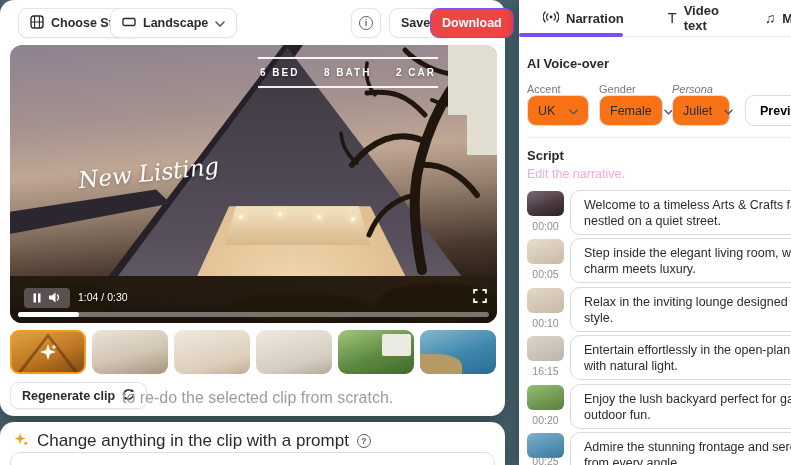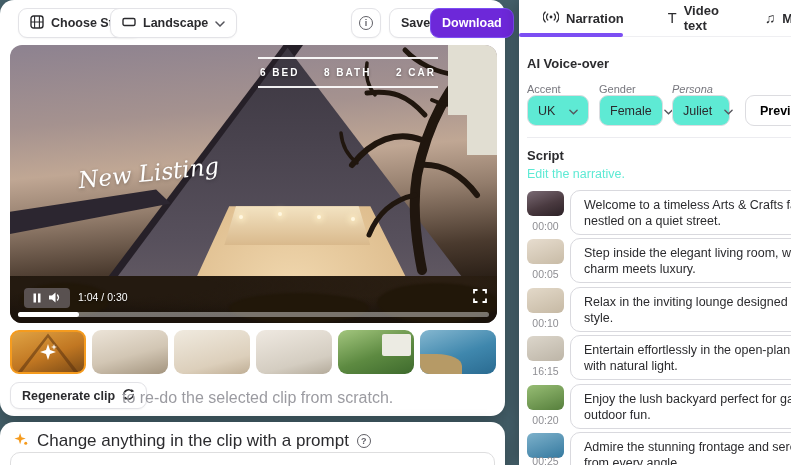--- a/index.html
+++ b/index.html
@@ -16,21 +16,21 @@
   #right-panel { left:519px; top:0; width:430px; height:465px; background:#fff; position:absolute; box-shadow:-4px 0 12px rgba(0,0,0,.2); }
 
   
   .btn {
     position:absolute; height:30px; display:flex; align-items:center; gap:7px;
     background:#fff; border:1px solid #e3e3e7; border-radius:9px; padding:0 11px;
     font-size:12.5px; font-weight:700; color:#2b2b2e; cursor:pointer;
     box-shadow:0 1px 2px rgba(0,0,0,.04);
   }
   .btn svg { flex:0 0 auto; }
-  #btn-download { background:#6d28d9; border-color:#7c4ef3; color:#fff; }
+  #btn-download { background:#ef4444; border-color:#7c4ef3; color:#fff; }
   #btn-info { width:30px; justify-content:center; padding:0; font-weight:400; }
 
   
   #video {
     position:absolute; left:10px; top:45px; width:487px; height:278px;
     border-radius:12px; overflow:hidden;
     background:linear-gradient(175deg,#8d8290 0%,#a5928f 26%,#c0a794 42%,#937d6c 56%,#4a3a2e 74%,#241a12 88%,#170f0a 100%);
   }
   .roof-main { position:absolute; inset:0; background:linear-gradient(180deg,#3b3640 0%,#57505c 70%,#6a6068 100%);
     clip-path:polygon(15% 100%, 57% 1%, 100% 100%); }
@@ -112,30 +112,30 @@
     cursor:pointer; height:100%; padding:0 12px; }
   .tab:first-child { padding-left:24px; }
   .tab-underline { position:absolute; left:519px; top:33px; width:104px; height:4px; border-radius:3px; background:#7c4ef3; }
   .music-glyph { font-size:14px; line-height:1; }
   .t-glyph { font-size:14.5px; font-weight:500; line-height:1; }
 
   #vo-heading { position:absolute; left:527px; top:56px; font-size:13px; font-weight:700; }
   .field-label { position:absolute; top:83px; font-size:11px; color:#77777e; }
   .select {
     position:absolute; top:95px; height:31px; border:1px solid #dcdce0; border-radius:9px;
-    background:#5eead4; display:flex; align-items:center; justify-content:space-between;
+    background:#f97316; display:flex; align-items:center; justify-content:space-between;
     padding:0 10px; font-size:12.5px; font-weight:500; cursor:pointer; gap:12px;
   }
   #btn-preview { position:absolute; left:745px; top:95px; height:31px; border:1px solid #dcdce0;
     border-radius:9px; background:#fff; font-size:12.5px; font-weight:700; padding:0 14px;
     display:flex; align-items:center; cursor:pointer; }
   .divider { position:absolute; left:527px; width:264px; height:1px; background:#ececf0; }
 
   #script-heading { position:absolute; left:527px; top:148px; font-size:13px; font-weight:700; }
-  #script-sub { position:absolute; left:527px; top:167px; font-size:12.5px; color:#5eead4; }
+  #script-sub { position:absolute; left:527px; top:167px; font-size:12.5px; color:#f9a8d4; }
 
   .script-item-thumb { position:absolute; left:527px; width:37px; height:25px; border-radius:6px; }
   .st1 { background:linear-gradient(160deg,#7a6a74 0%,#4a3a40 55%,#2c2126 100%); }
   .st2 { background:linear-gradient(160deg,#e7ddcf 0%,#c8bba6 100%); }
   .st3 { background:linear-gradient(160deg,#e3d9c9 0%,#c6b9a4 100%); }
   .st4 { background:linear-gradient(160deg,#dcd6cb 0%,#bdb5a7 100%); }
   .st5 { background:linear-gradient(160deg,#97bd74 0%,#567f3c 100%); }
   .st6 { background:linear-gradient(160deg,#7db1cb 0%,#35799f 100%); }
   .script-time { position:absolute; left:527px; width:37px; text-align:center; font-size:10.5px; color:#8e8e93; }
   .bubble { position:absolute; left:570px; width:330px; height:45px; border:1px solid #d9d9de; border-radius:10px;

